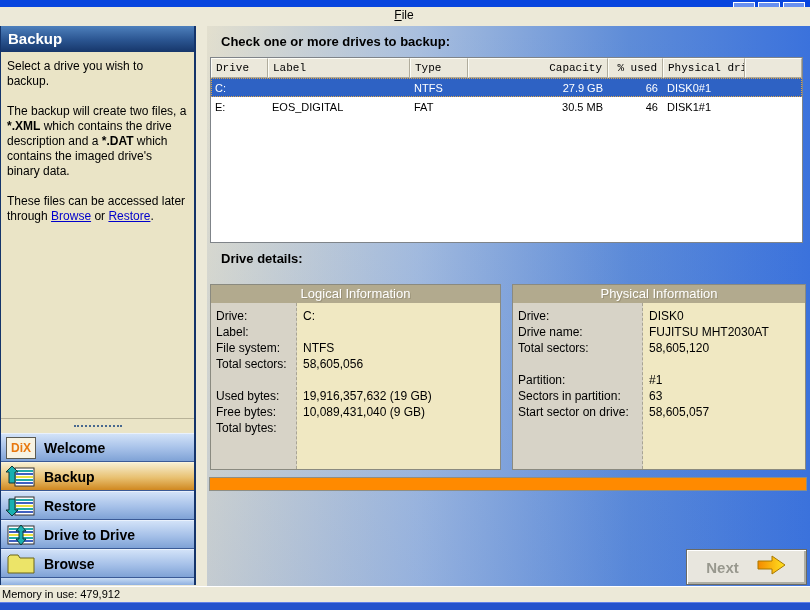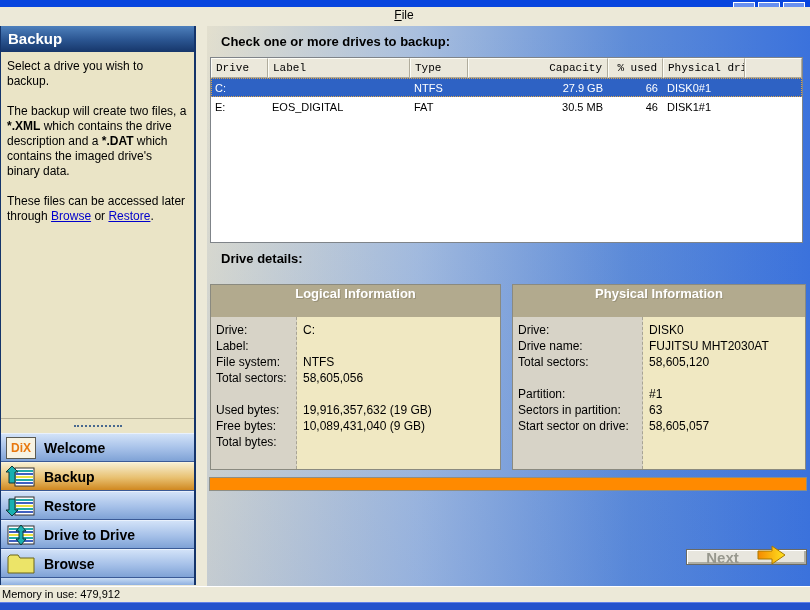--- a/index.html
+++ b/index.html
@@ -54,33 +54,33 @@
   .t-cell { padding:0 5px 0 4px; white-space:nowrap; overflow:hidden; }
   .c-drive { width:57px; } .c-label { width:142px; } .c-type { width:58px; }
   .c-cap { width:140px; text-align:right; } .c-used { width:55px; text-align:right; }
   .c-phys { width:82px; } .c-fill { flex:1; }
   .t-row.selected { background:#2E62C4; color:#fff; outline:1px dotted #DCA448; outline-offset:-1px; }
 
   
   .panel { position:absolute; top:258px; height:186px; border:1px solid #8A8A80; display:flex; flex-direction:column; }
   .p-logical { left:3px; width:291px; }
   .p-physical { left:305px; width:294px; }
-  .panel-header { height:32px; background:#B2AA8E; color:#fff; font-weight:bold; font-size:13px; text-align:center; line-height:18px; text-shadow:1px 1px 0 #9A9278; }
+  .panel-header { height:18px; background:#B2AA8E; color:#fff; font-weight:normal; font-size:13px; text-align:center; line-height:18px; text-shadow:1px 1px 0 #9A9278; }
   .panel-body { flex:1; display:flex; font-size:12px; line-height:16px; }
   .col-labels { background:#D7D3C7; padding:5px 0 0 5px; border-right:1px dashed #A8A494; }
   .p-logical .col-labels { width:86px; }
   .p-physical .col-labels { width:130px; }
   .col-values { background:#F0E8C2; padding:5px 0 0 6px; flex:1; }
   .prow { height:16px; white-space:nowrap; overflow:hidden; }
 
   
   .progress { position:absolute; left:2px; top:451px; width:598px; height:14px; background:#FF8A00; border:1px solid #8E8E84; }
 
   
-  .next-btn { position:absolute; left:479px; top:523px; width:121px; height:16px; background:#E8E6DE; border:1px solid #6A6A64; box-shadow:inset 1px 1px 0 #FFFFFF, inset -2px -2px 0 #AEAEA4; display:flex; align-items:center; justify-content:center; gap:18px; cursor:pointer; }
+  .next-btn { position:absolute; left:479px; top:523px; width:121px; height:36px; background:#E8E6DE; border:1px solid #6A6A64; box-shadow:inset 1px 1px 0 #FFFFFF, inset -2px -2px 0 #AEAEA4; display:flex; align-items:center; justify-content:center; gap:18px; cursor:pointer; }
   .next-label { color:#98988E; font-weight:bold; font-size:15px; }
 
   
   .statusbar { position:absolute; left:0; top:586px; width:810px; height:16px; background:#ECE9D8; border-top:1px solid #FFFFFF; font-size:11px; line-height:15px; padding-left:2px; }
   .bottomstrip { position:absolute; left:0; top:602px; width:810px; height:8px; background:#2352CC; border-top:1px solid #6080E8; }
 </style>
 </head>
 <body>
 
 <div class="titlebar">

